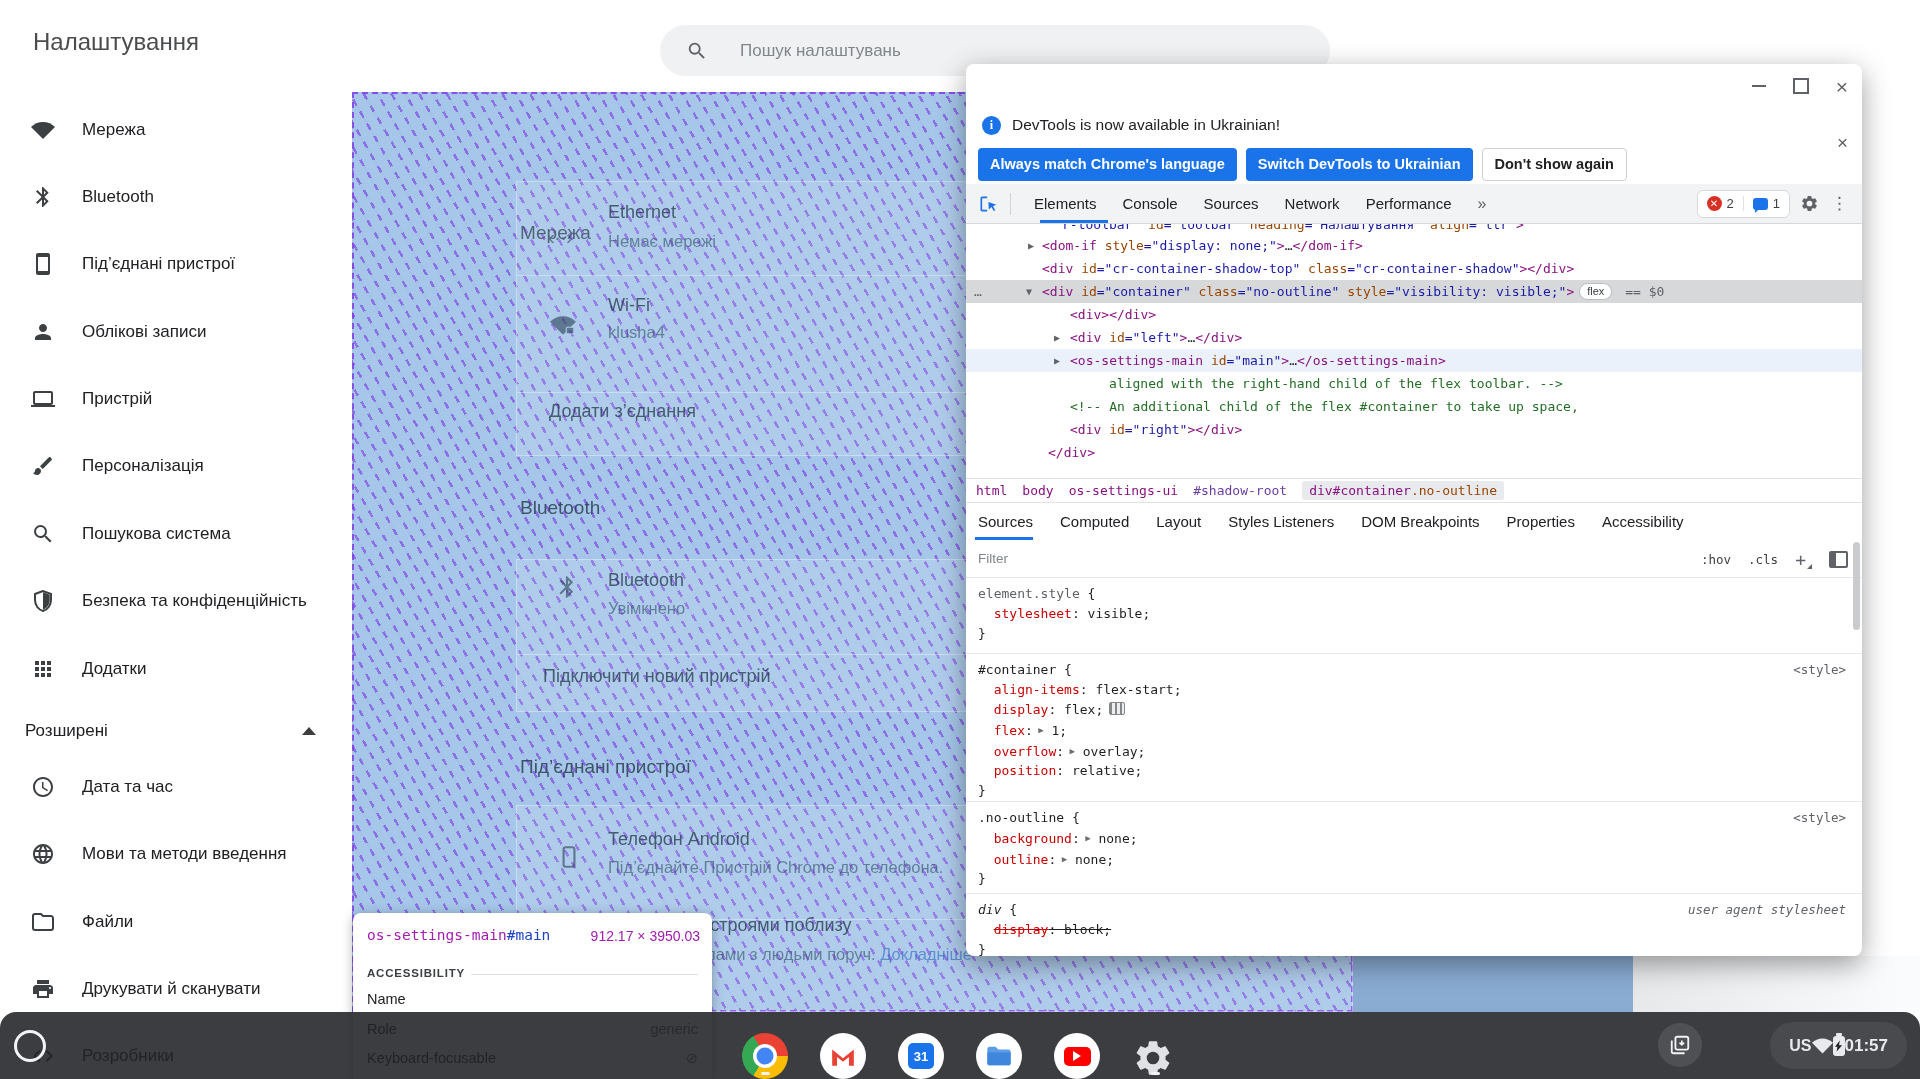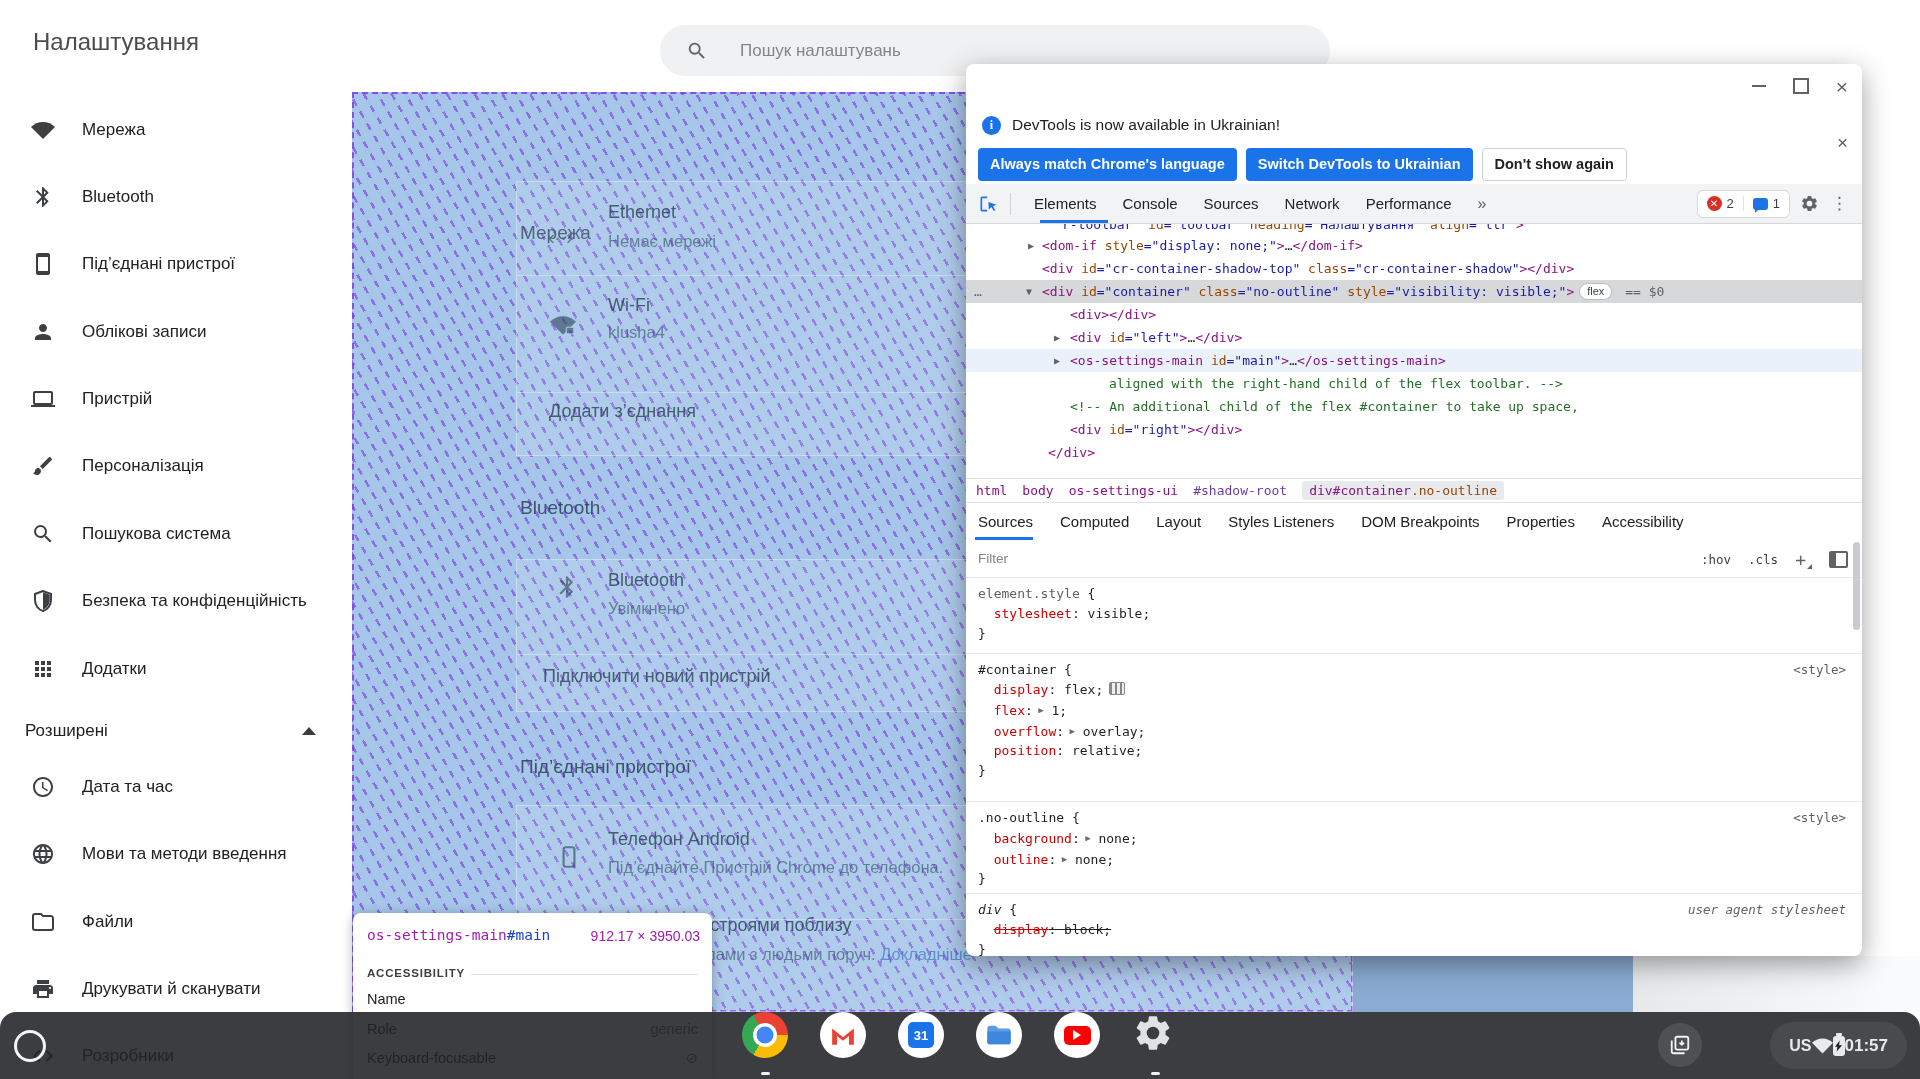--- a/index.html
+++ b/index.html
@@ -137,21 +137,21 @@
   .tip .sect{position:absolute;left:14px;top:54px;font-size:11.5px;letter-spacing:.8px;color:#3c4043;font-weight:600}
   .tip .sline{position:absolute;left:118px;right:14px;top:61px;border-top:1px solid #e0e0e0}
   .tip .trow{position:absolute;left:14px;right:14px;color:#202124}
   .tip .tval{float:right;color:#5f6368}
 
   
   .shelf{position:absolute;left:0;top:1012px;width:1920px;height:67px;background:rgba(32,34,37,.88);
          border-radius:16px 16px 0 0;z-index:30}
   .launcher{position:absolute;left:14px;top:50%;transform:translateY(-50%);width:26px;height:26px;
             border:3px solid #f1f3f4;border-radius:50%}
-  .apps{position:absolute;left:742px;top:0;height:100%;display:flex;align-items:flex-start;gap:32px}
+  .apps{position:absolute;left:742px;top:0;height:100%;display:flex;align-items:flex-end;gap:32px}
   .ic{width:46px;height:46px;border-radius:50%;position:relative;flex:none}
   .ic-white{background:#fff;display:flex;align-items:center;justify-content:center}
   .ic-chrome{background:conic-gradient(from 90deg,#fbbc04 0 120deg,#34a853 120deg 240deg,#ea4335 240deg 360deg)}
   .ic-chrome::before{content:"";position:absolute;left:50%;top:50%;transform:translate(-50%,-50%);
                      width:24px;height:24px;border-radius:50%;background:#fff}
   .ic-chrome::after{content:"";position:absolute;left:50%;top:50%;transform:translate(-50%,-50%);
                     width:17px;height:17px;border-radius:50%;background:#4285f4}
   .cal{width:26px;height:26px;border-radius:5px;background:#1a73e8;color:#fff;font-size:13px;font-weight:bold;
        display:flex;align-items:center;justify-content:center}
   .yt{width:27px;height:19px;border-radius:5px;background:#f00;display:flex;align-items:center;justify-content:center}
@@ -439,20 +439,21 @@
 
   <div class="csswrap mono">
     <div class="csssec" style="top:0">
       <div class="ln tks"><span class="tk-gray">element.style</span><span class="tk-txt"> {</span></div>
       <div class="ln tks"><span>  </span><span class="tk-prop">stylesheet</span><span class="tk-txt">: visible;</span></div>
       <div class="ln tks"><span class="tk-txt">}</span></div>
     </div>
     <div class="csssec sborder" style="top:75px">
       <span class="origin">&lt;style&gt;</span>
       <div class="ln tks"><span class="tk-txt">#container</span><span class="tk-txt"> {</span></div>
+      <div class="ln tks"><span>  </span><span class="tk-prop">align-items</span><span class="tk-txt">: flex-start;</span></div>
       <div class="ln tks"><span>  </span><span class="tk-prop">display</span><span class="tk-txt">: flex;</span><span class="tk-flexedit"></span></div>
       <div class="ln tks"><span>  </span><span class="tk-prop">flex</span><span class="tk-txt">:</span><span class="tk-arrowico"> ▶</span><span class="tk-txt"> 1;</span></div>
       <div class="ln tks"><span>  </span><span class="tk-prop">overflow</span><span class="tk-txt">:</span><span class="tk-arrowico"> ▶</span><span class="tk-txt"> overlay;</span></div>
       <div class="ln tks"><span>  </span><span class="tk-prop">position</span><span class="tk-txt">: relative;</span></div>
       <div class="ln tks"><span class="tk-txt">}</span></div>
     </div>
     <div class="csssec sborder" style="top:223px">
       <span class="origin">&lt;style&gt;</span>
       <div class="ln tks"><span class="tk-txt">.no-outline</span><span class="tk-txt"> {</span></div>
       <div class="ln tks"><span>  </span><span class="tk-prop">background</span><span class="tk-txt">:</span><span class="tk-arrowico"> ▶</span><span class="tk-txt"> none;</span></div>

